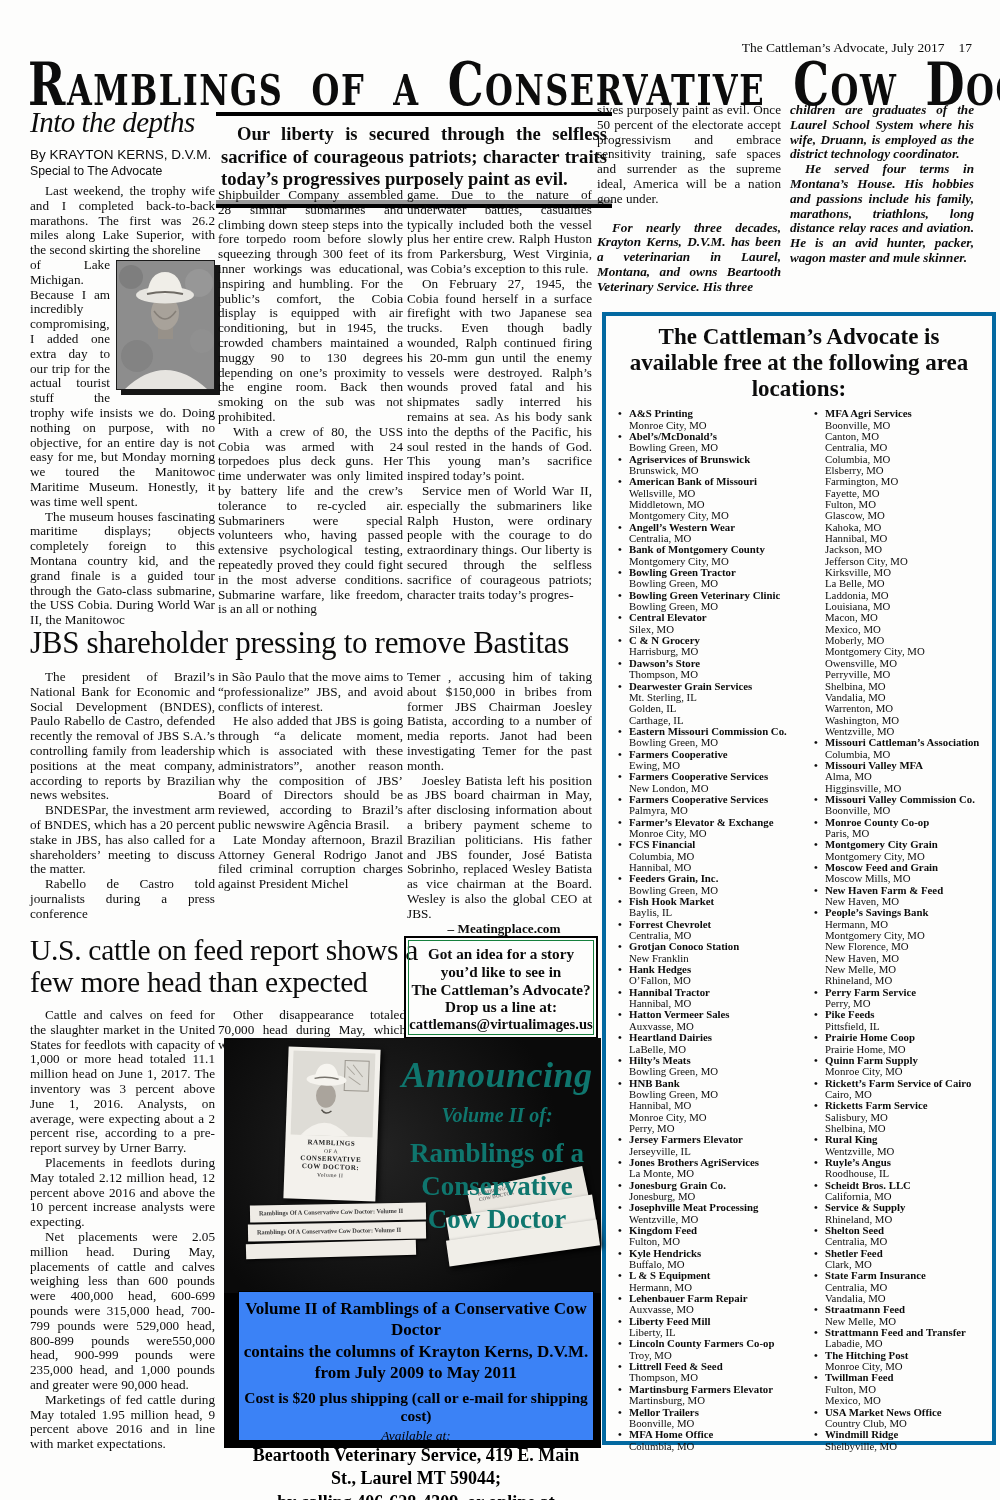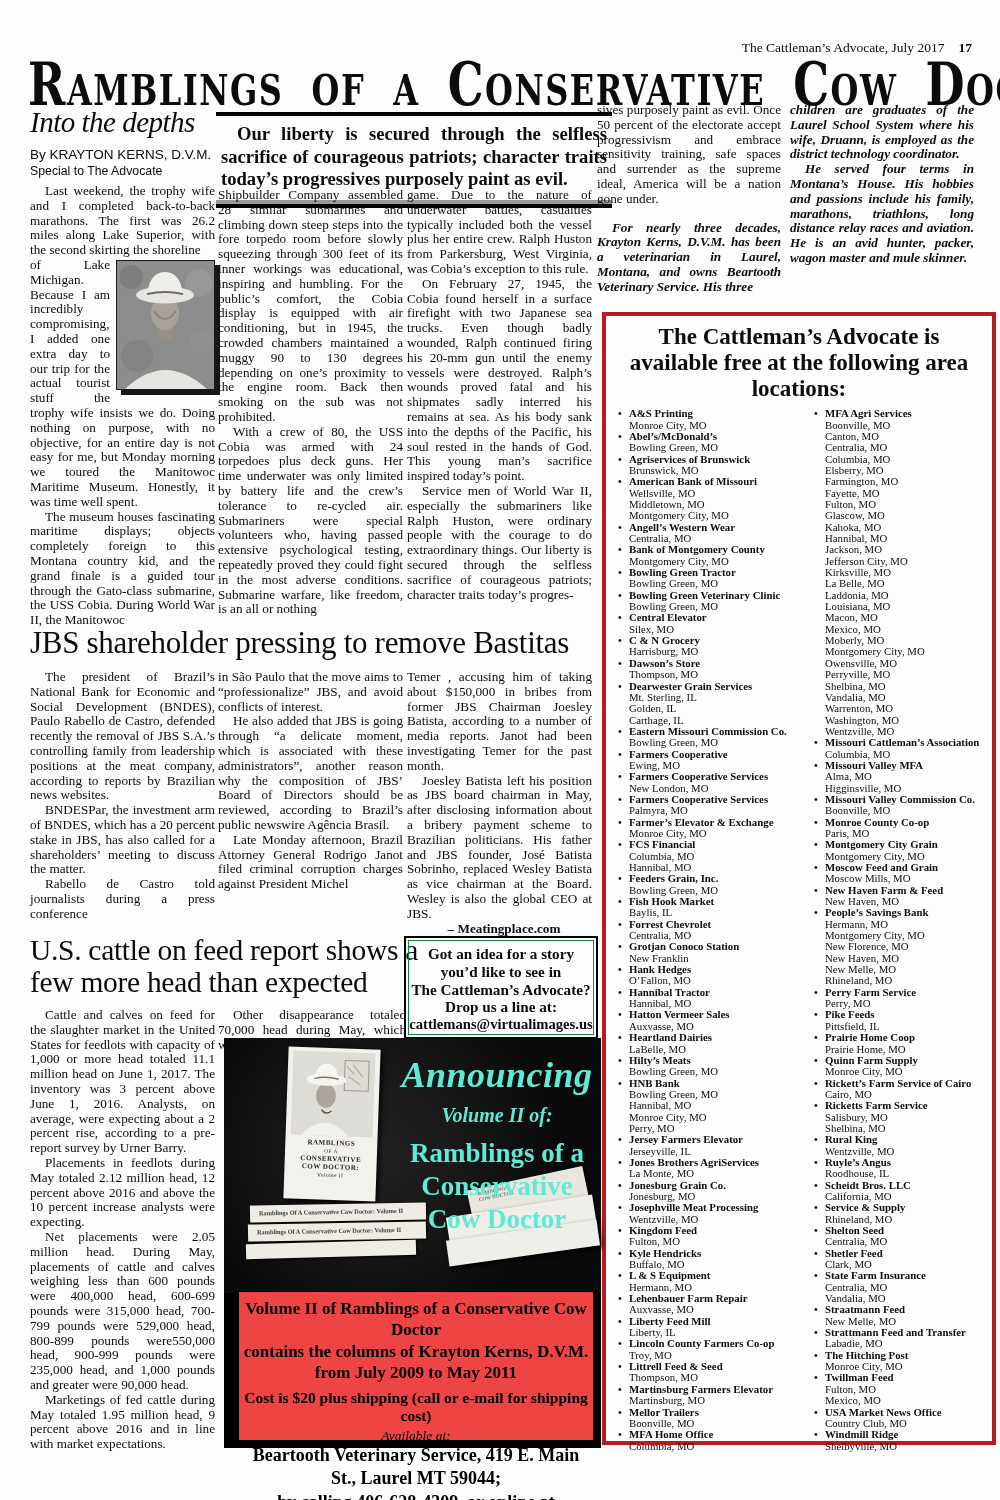--- a/index.html
+++ b/index.html
@@ -1,20 +1,20 @@
 <!DOCTYPE html>
 <html><head>
 <meta charset="utf-8">
 <style>
   html,body{margin:0;padding:0;background:#e9e9e9;}
   #page{position:relative;width:1000px;height:1500px;background:#fdfdfc;margin:0 auto;
         font-family:"Liberation Serif",serif;color:#0c0c0c;overflow:hidden;}
   
   .page-header{position:absolute;top:40px;right:28px;font-size:13.5px;}
-  .page-header .pgnum{font-weight:bold;margin-left:14px;}
+  .page-header .pgnum{font-weight:normal;margin-left:14px;}
   
   .masthead{position:absolute;top:50px;left:28px;width:944px;text-align:center;
             font-family:"DejaVu Serif",serif;font-weight:800;font-variant:small-caps;
             font-size:45px;letter-spacing:1.5px;word-spacing:11px;white-space:nowrap;
             transform:scaleY(1.32);transform-origin:top center;}
   
   .intro-head{position:absolute;top:106px;left:30px;font-style:italic;font-size:29px;
               letter-spacing:-0.5px;white-space:nowrap;}
   .byline{position:absolute;top:147px;left:30px;font-family:"Liberation Sans",sans-serif;
           font-size:13.5px;line-height:1.25;}
@@ -36,21 +36,21 @@
                border:1px solid #1a1a1a;box-shadow:5px 5px 0 #161616;background:#8f8f8f;}
   .inset-photo svg{display:block;}
   
   .pull-quote{position:absolute;top:112px;left:216px;width:386px;
               border-top:4px solid #000;box-shadow:0 4px 0 #999,0 8px 0 #000;
               padding:7px 5px 9px 5px;font-weight:bold;font-size:18.6px;line-height:1.22;
               text-align:justify;}
   .pull-quote .pq{ text-indent:16px;}
   
   .loc-box{position:absolute;top:312px;left:602px;width:394px;height:1133px;
-           border:4px solid #b91c1c;box-sizing:border-box;padding:6px 9px;background:#fdfdfc;}
+           border:4px solid #0369a1;box-sizing:border-box;padding:6px 9px;background:#fdfdfc;}
   .loc-title{text-align:center;font-weight:bold;font-size:23px;line-height:1.12;
              margin:2px 4px 7px 4px;}
   .loc-cols{display:flex;gap:24px;}
   .loc-col{width:50%;font-size:10.8px;line-height:11.35px;}
   .loc-name{font-weight:bold;padding-left:14px;position:relative;}
   .loc-name::before{content:"\2022";position:absolute;left:3px;}
   .loc-city{padding-left:14px;}
   
   .jbs-head{position:absolute;top:625px;left:30px;width:575px;font-size:31px;
             letter-spacing:-0.3px;}
@@ -85,25 +85,25 @@
          padding-left:9px;box-sizing:border-box;white-space:nowrap;overflow:hidden;}
   .spine.s1{left:26px;top:166px;width:176px;height:17px;transform:rotate(-1deg);}
   .spine.s2{left:24px;top:185px;width:178px;height:17px;transform:rotate(-1deg);}
   .spine.s3{left:22px;top:204px;width:170px;height:15px;transform:rotate(-1.5deg);color:#efece6;}
   .rbook{position:absolute;background:#f0eee8;box-shadow:2px 3px 5px #000;}
   .rbook.r1{right:6px;top:168px;width:148px;height:26px;transform:rotate(-9deg);}
   .rbook.r2{right:2px;top:192px;width:152px;height:26px;transform:rotate(-8deg);}
   .rbook.r3{right:14px;top:140px;width:118px;height:34px;transform:rotate(-12deg);
             background:#e9e6df;}
   .rbook .mini{font-size:5px;color:#777;padding:3px 0 0 10px;line-height:1.2;font-weight:bold;}
-  .ad-text{position:absolute;right:8px;top:16px;width:192px;text-align:center;color:#5eead4;}
+  .ad-text{position:absolute;right:8px;top:16px;width:192px;text-align:center;color:#0f766e;}
   .ad-announce{font-style:italic;font-weight:bold;font-size:36px;letter-spacing:0.5px;}
   .ad-vol{font-style:italic;font-weight:bold;font-size:20px;margin-top:8px;}
   .ad-title{font-weight:bold;font-size:27px;line-height:1.22;margin-top:10px;}
-  .ad-info{position:absolute;left:14px;right:7px;bottom:7px;height:150px;background:#ef4444;
+  .ad-info{position:absolute;left:14px;right:7px;bottom:7px;height:150px;background:#3b82f6;
            border:1px solid #000;box-sizing:border-box;text-align:center;color:#000;
            padding-top:6px;}
   .ad-info .i1{font-weight:bold;font-size:17px;line-height:1.25;}
   .ad-info .cost{font-weight:bold;font-size:15.5px;margin-top:6px;}
   .ad-info .avail{font-style:italic;font-size:13.5px;margin-top:3px;}
   .ad-info .addr{font-weight:bold;font-size:18px;line-height:1.3;}
 </style>
 </head>
 <body>
 

